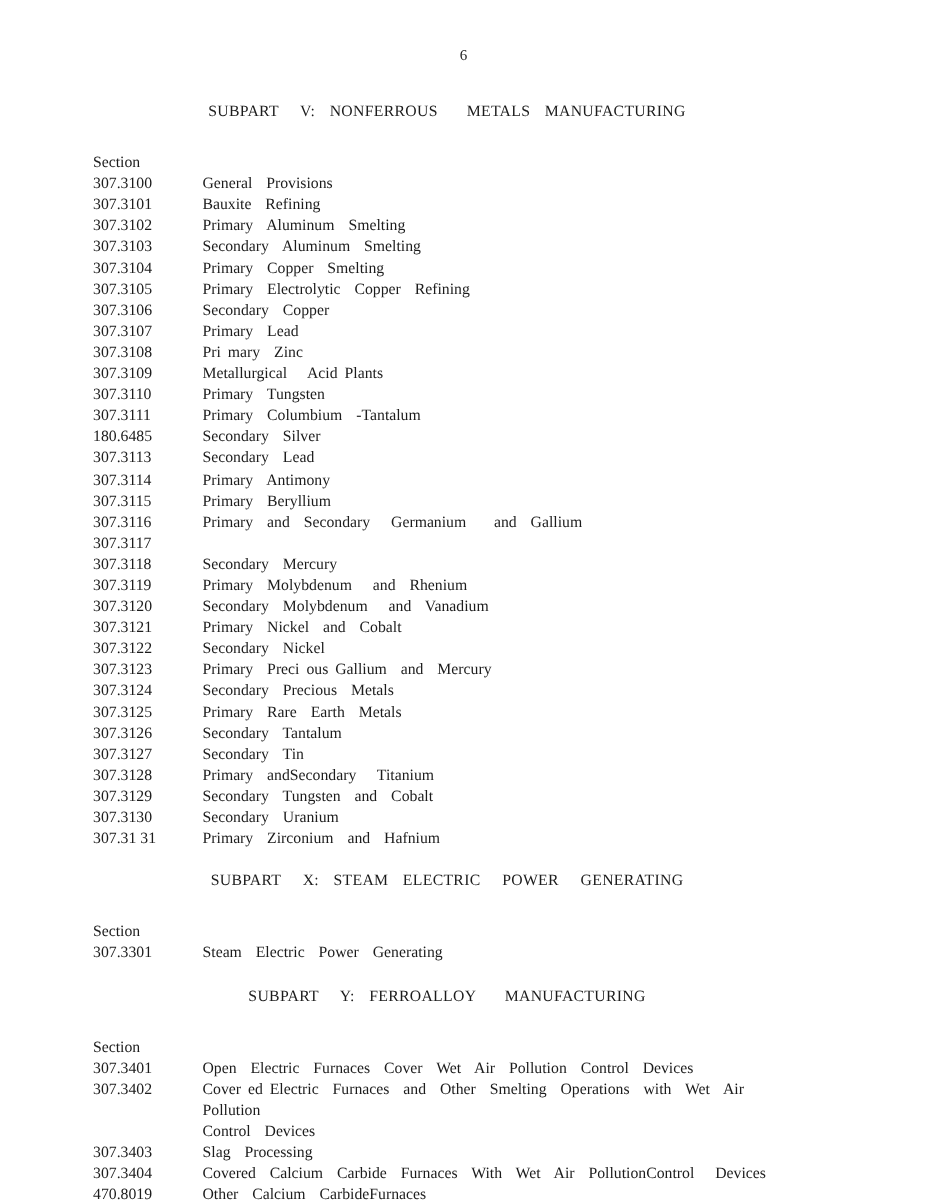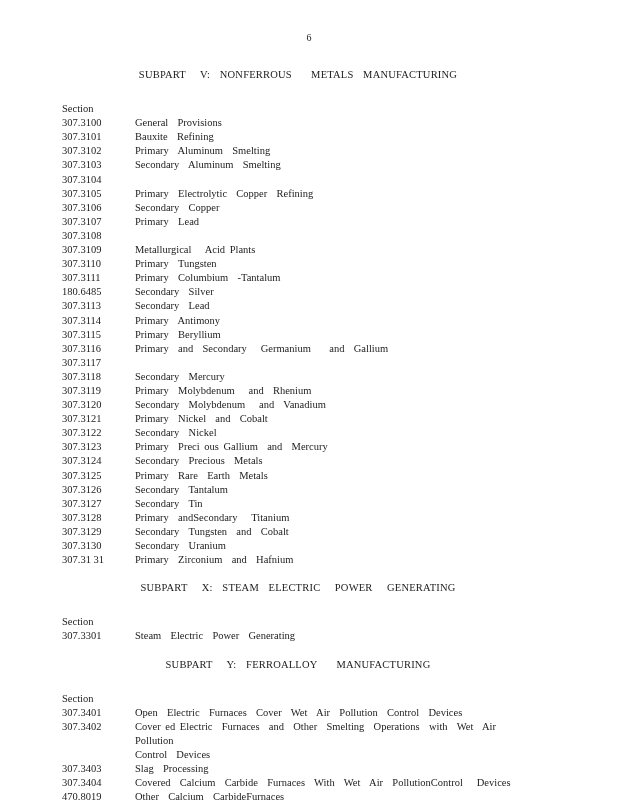--- a/index.html
+++ b/index.html
@@ -80,35 +80,37 @@
         <div class="row">
           <span class="num">307.3102</span>
           <span class="title">Primary  Aluminum  Smelting</span>
         </div>
         <div class="row">
           <span class="num">307.3103</span>
           <span class="title">Secondary  Aluminum  Smelting</span>
         </div>
         <div class="row">
           <span class="num">307.3104</span>
+          <span class="title">Primary  Copper  Smelting</span>
         </div>
         <div class="row">
           <span class="num">307.3105</span>
           <span class="title">Primary  Electrolytic  Copper  Refining</span>
         </div>
         <div class="row">
           <span class="num">307.3106</span>
           <span class="title">Secondary  Copper</span>
         </div>
         <div class="row">
           <span class="num">307.3107</span>
           <span class="title">Primary  Lead</span>
         </div>
         <div class="row">
           <span class="num">307.3108</span>
+          <span class="title">Pri mary  Zinc</span>
         </div>
         <div class="row">
           <span class="num">307.3109</span>
           <span class="title">Metallurgical   Acid Plants</span>
         </div>
         <div class="row">
           <span class="num">307.3110</span>
           <span class="title">Primary  Tungsten</span>
         </div>
         <div class="row">

